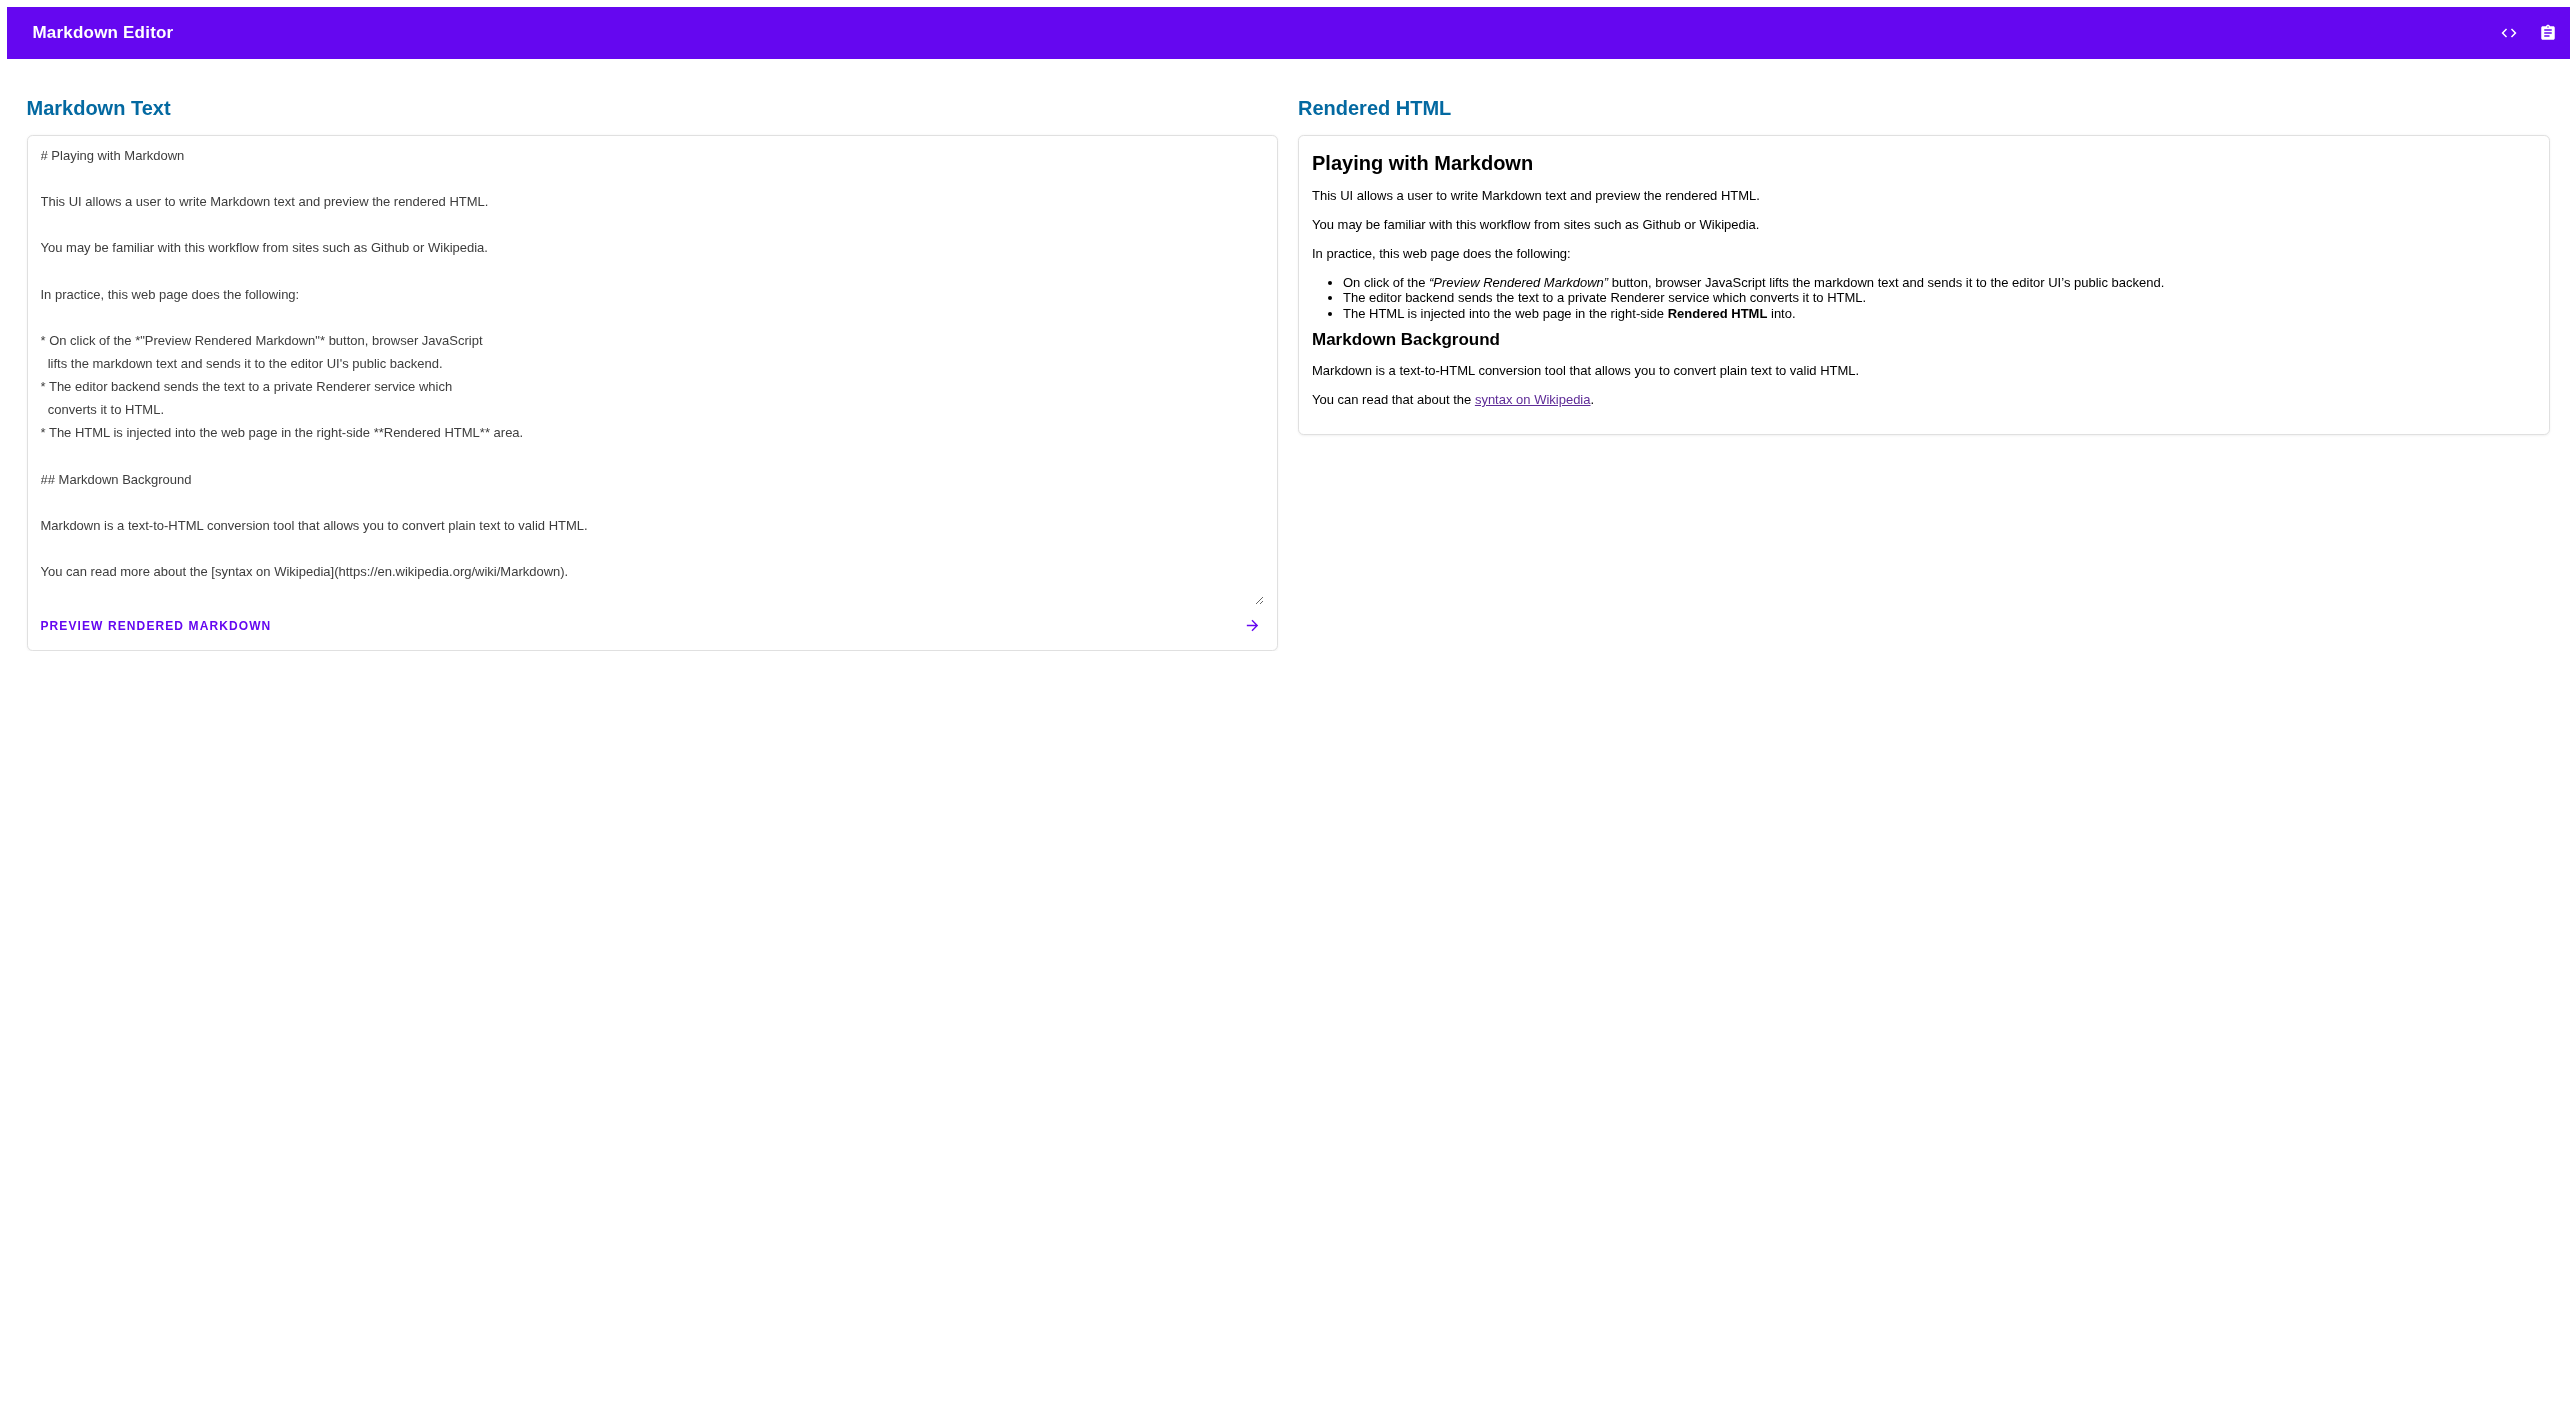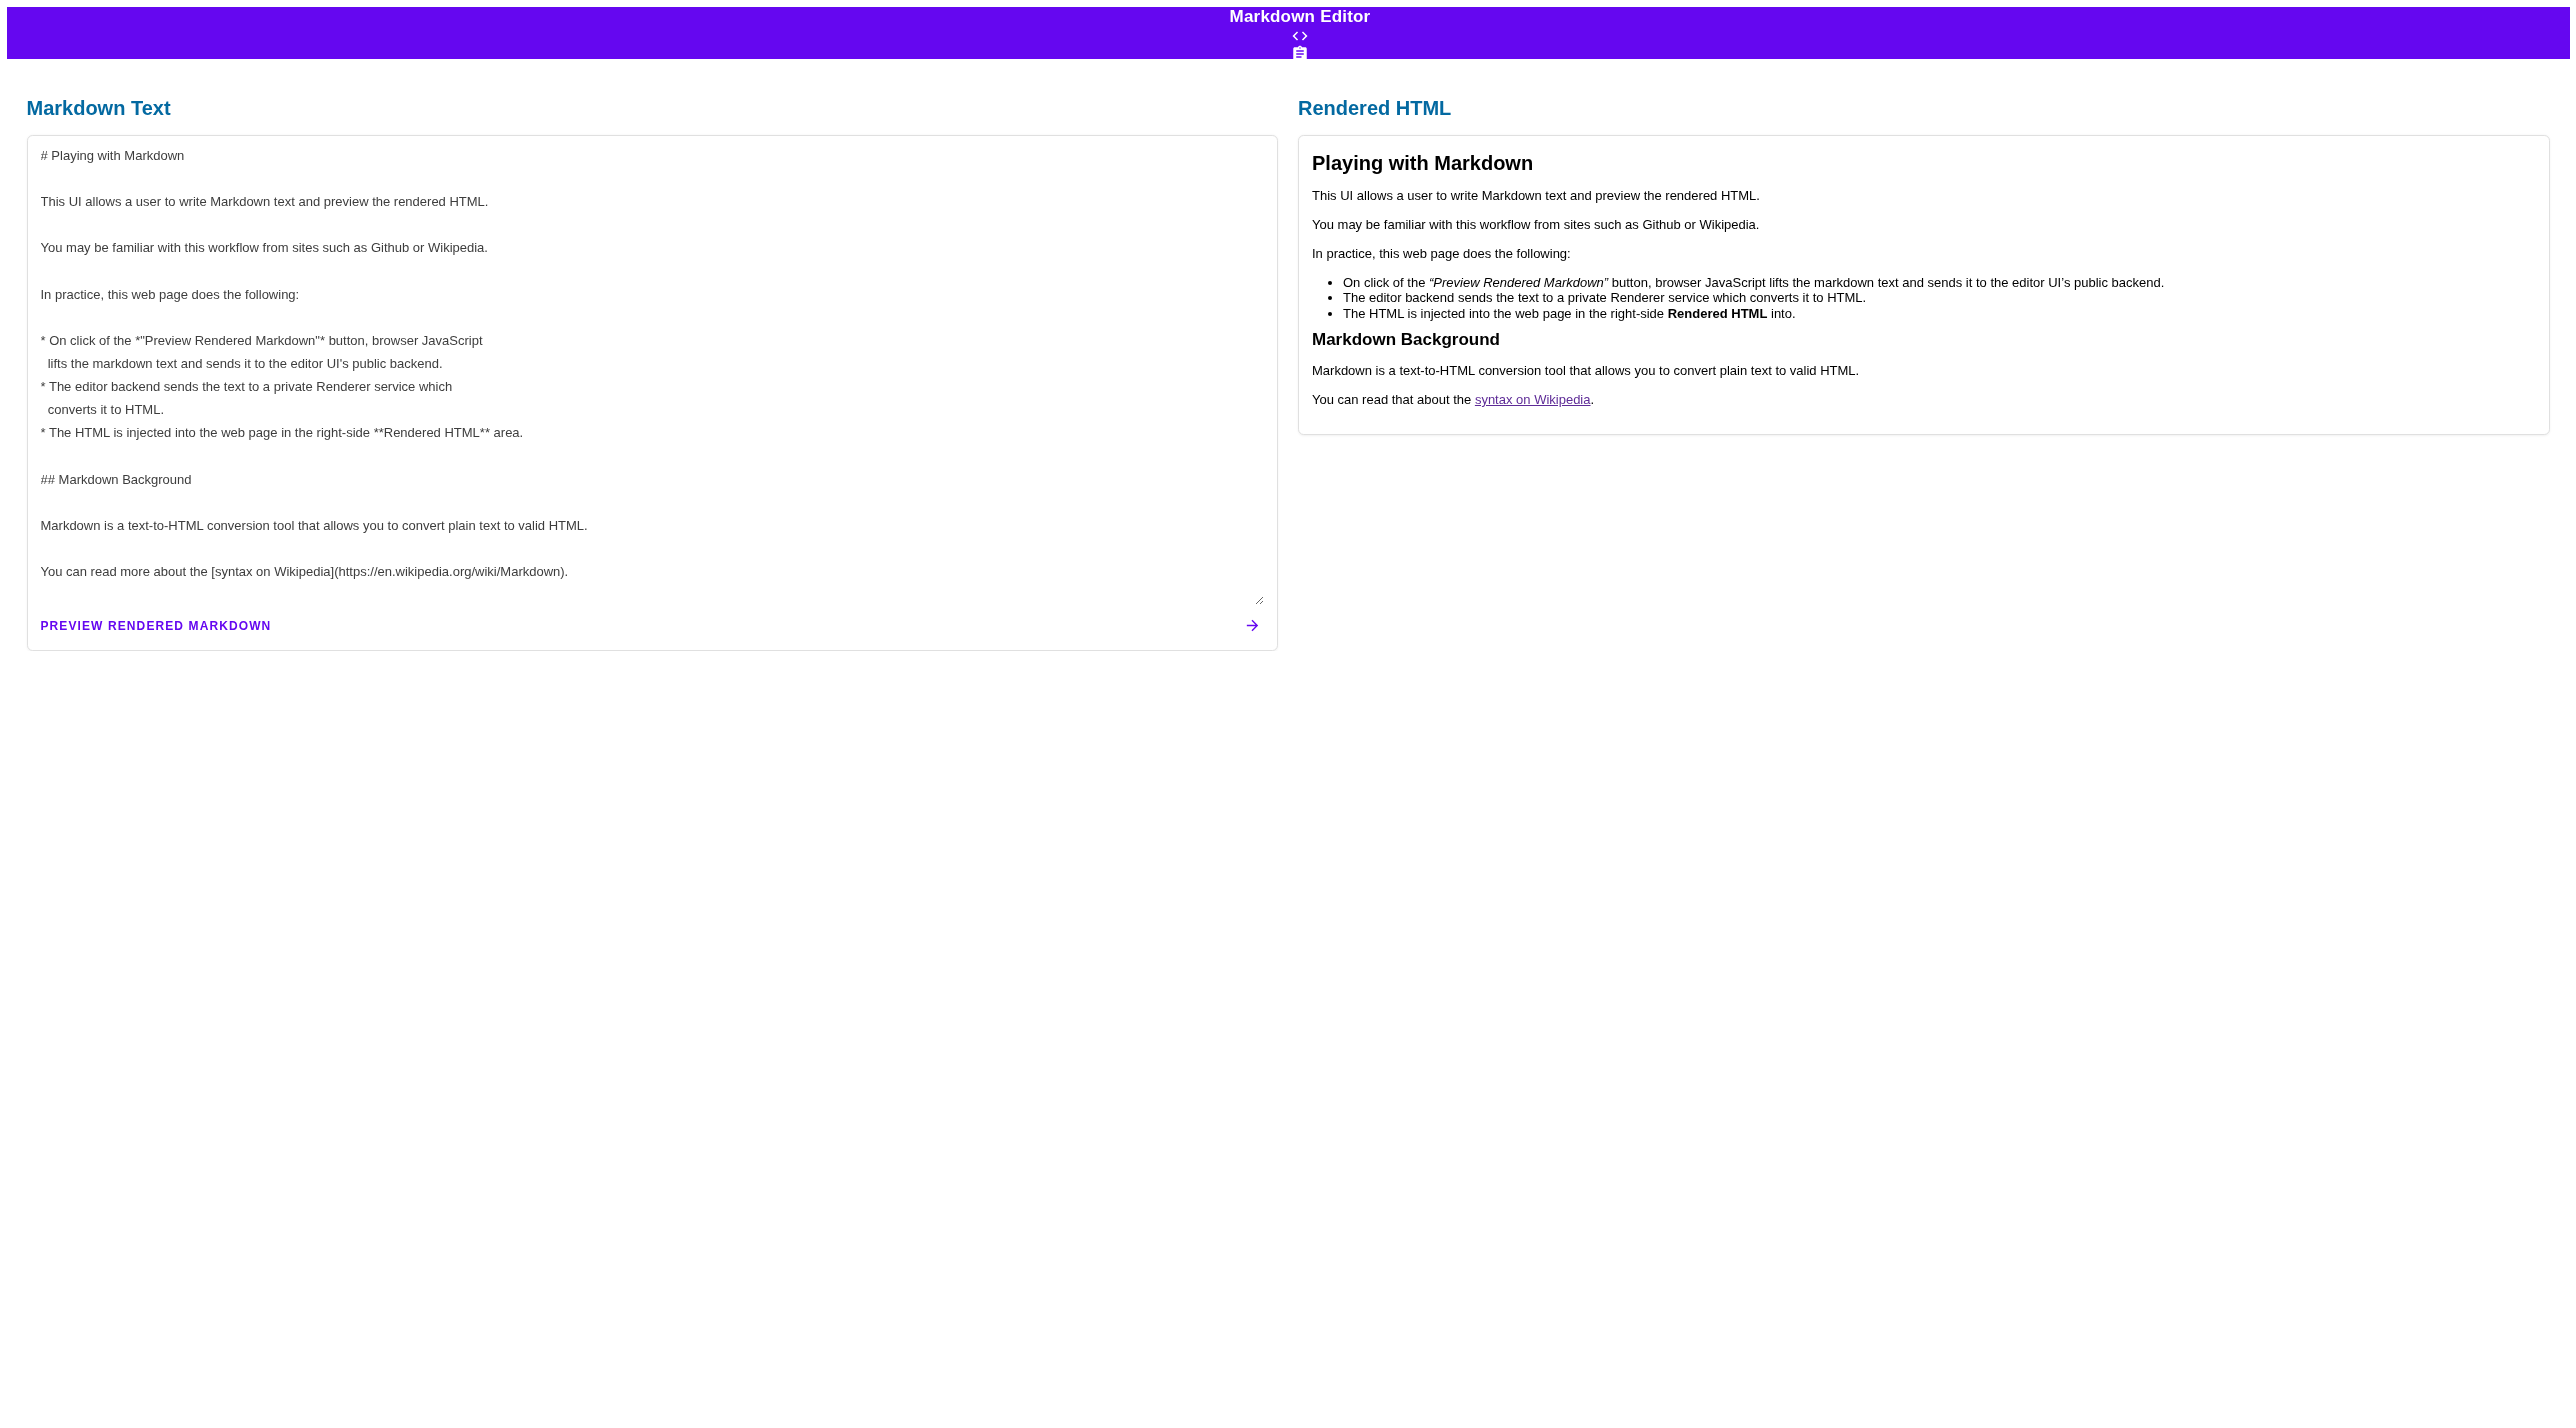--- a/index.html
+++ b/index.html
@@ -19,21 +19,20 @@
     min-width:1261px;
   }
   
   .appbar{
     height:52px;
     background:var(--header-bg);
     color:var(--header-text);
     display:flex;
     align-items:center;
     padding:0 2px 0 26px;
-    flex-direction:column;
   }
   .appbar-title{
     flex:1;
     font-size:17px;
     font-weight:600;
     letter-spacing:0.2px;
   }
   .icon-btn{
     width:39px;height:39px;
     background:none;border:none;cursor:pointer;

